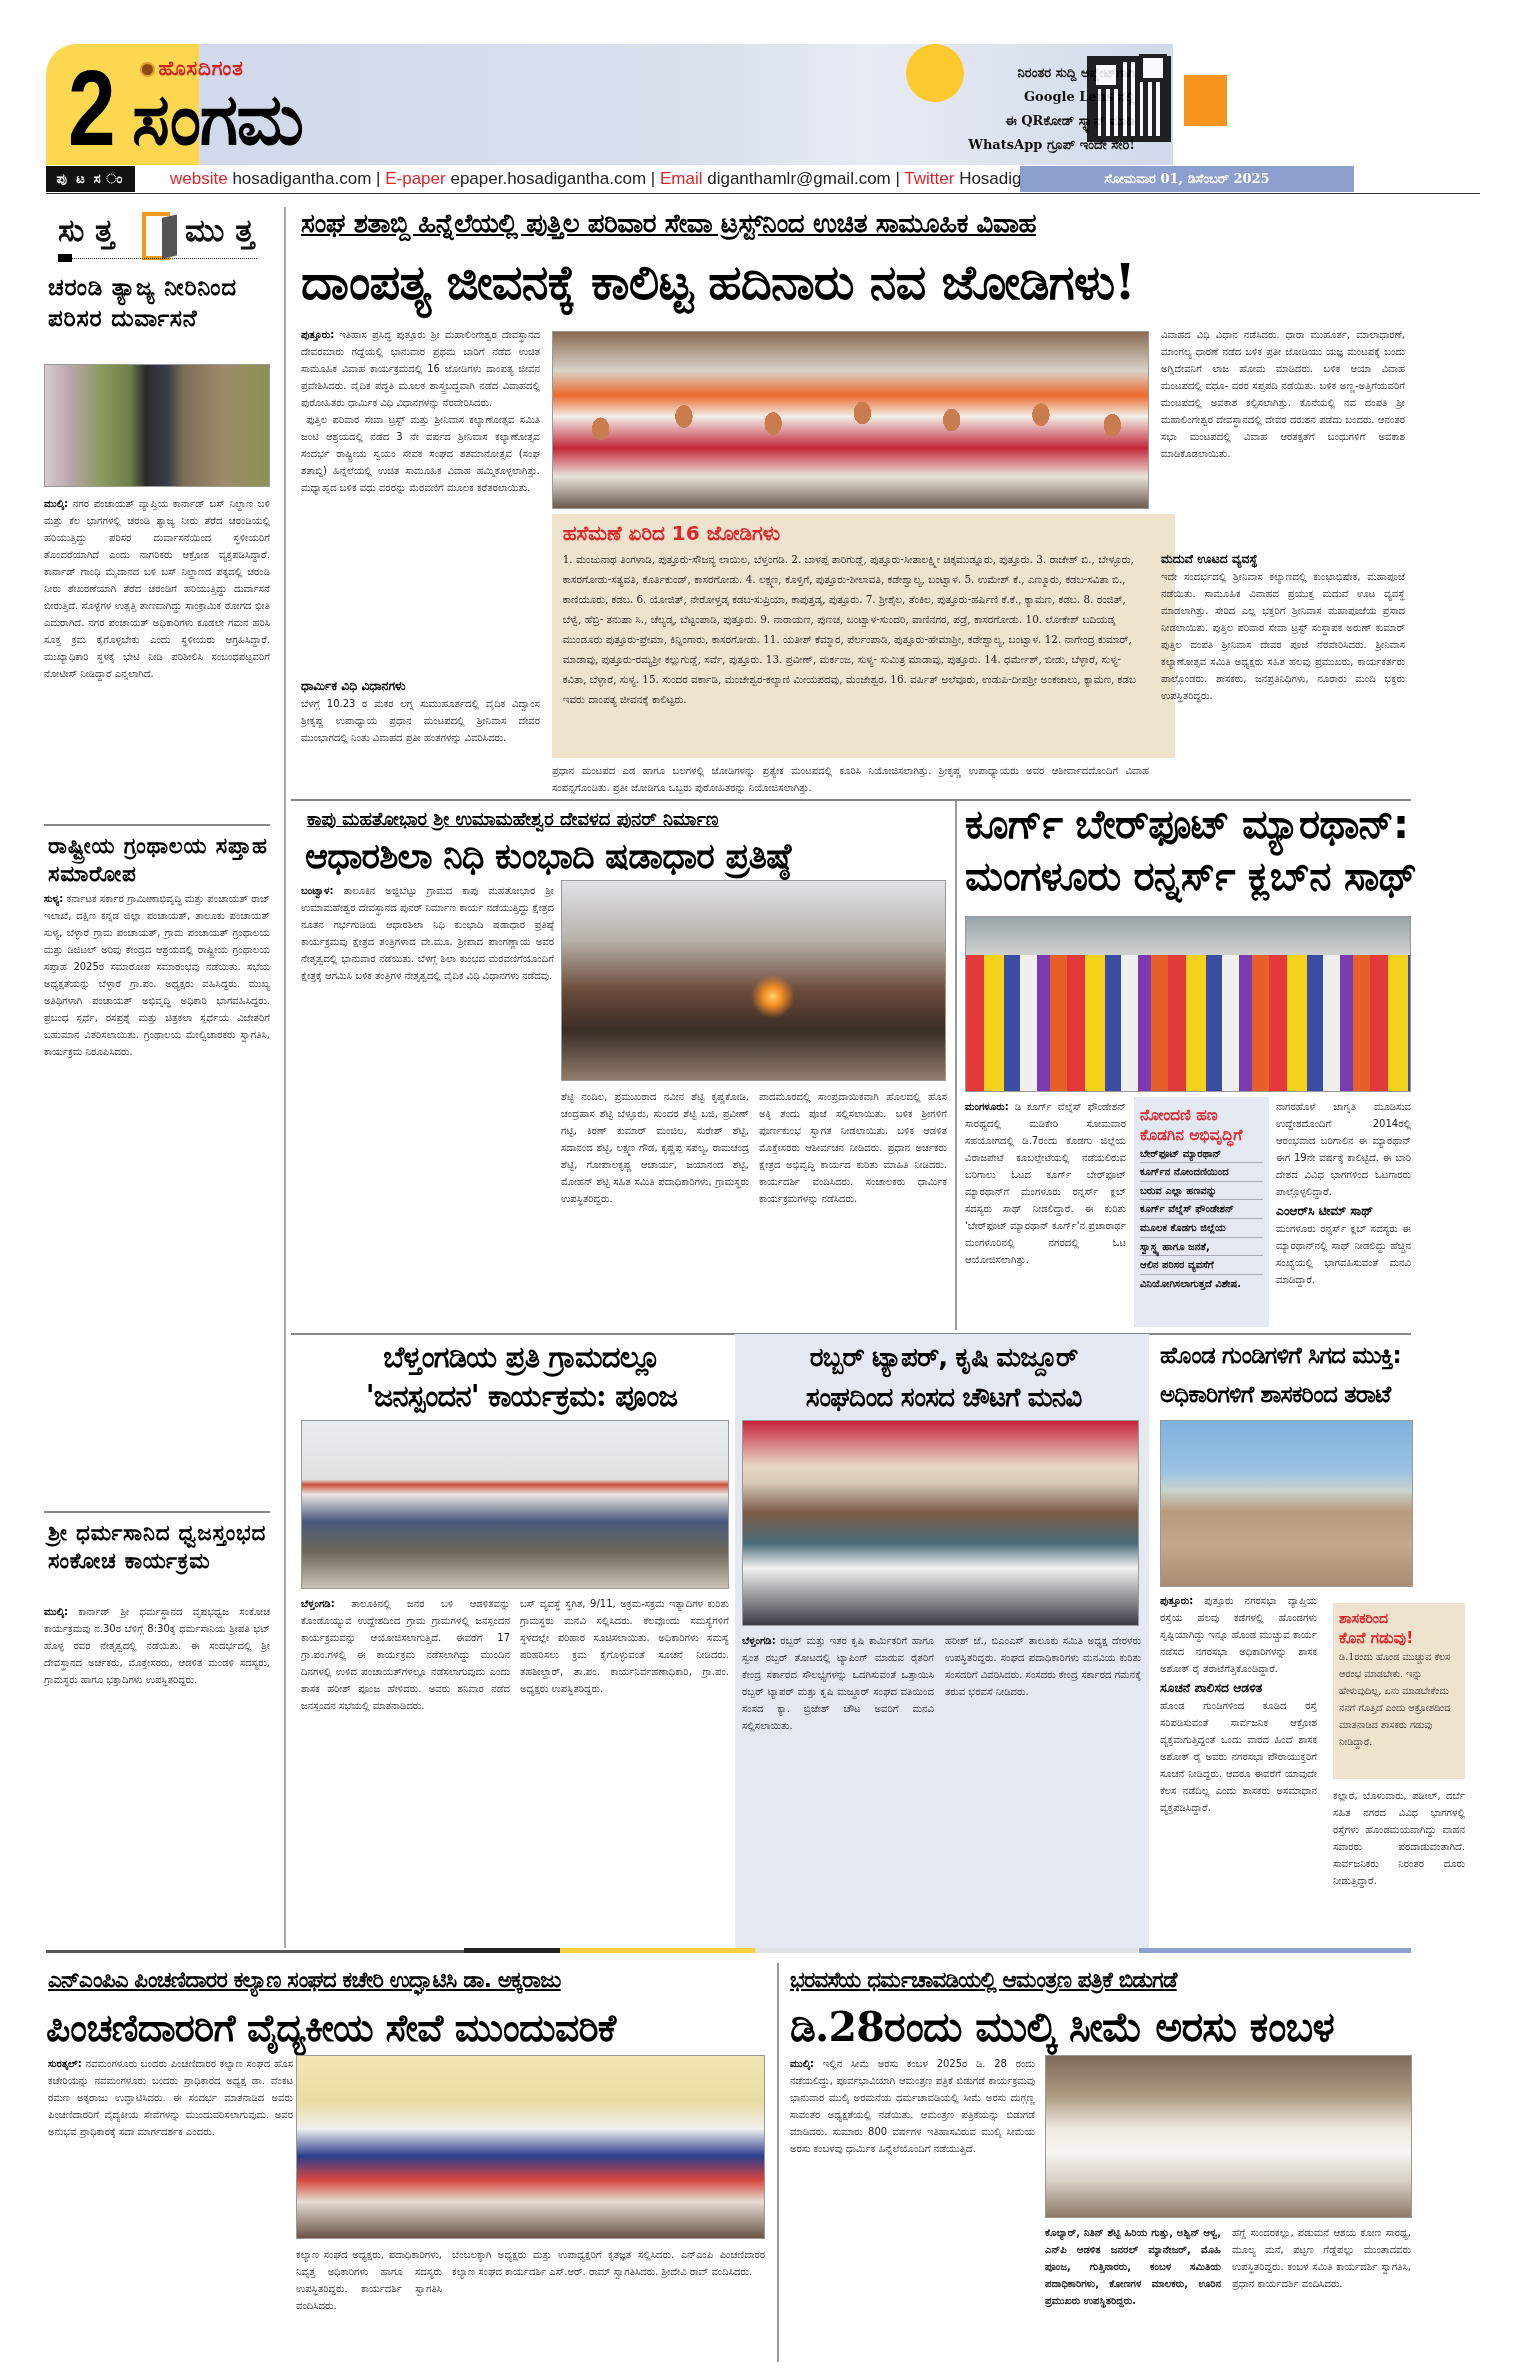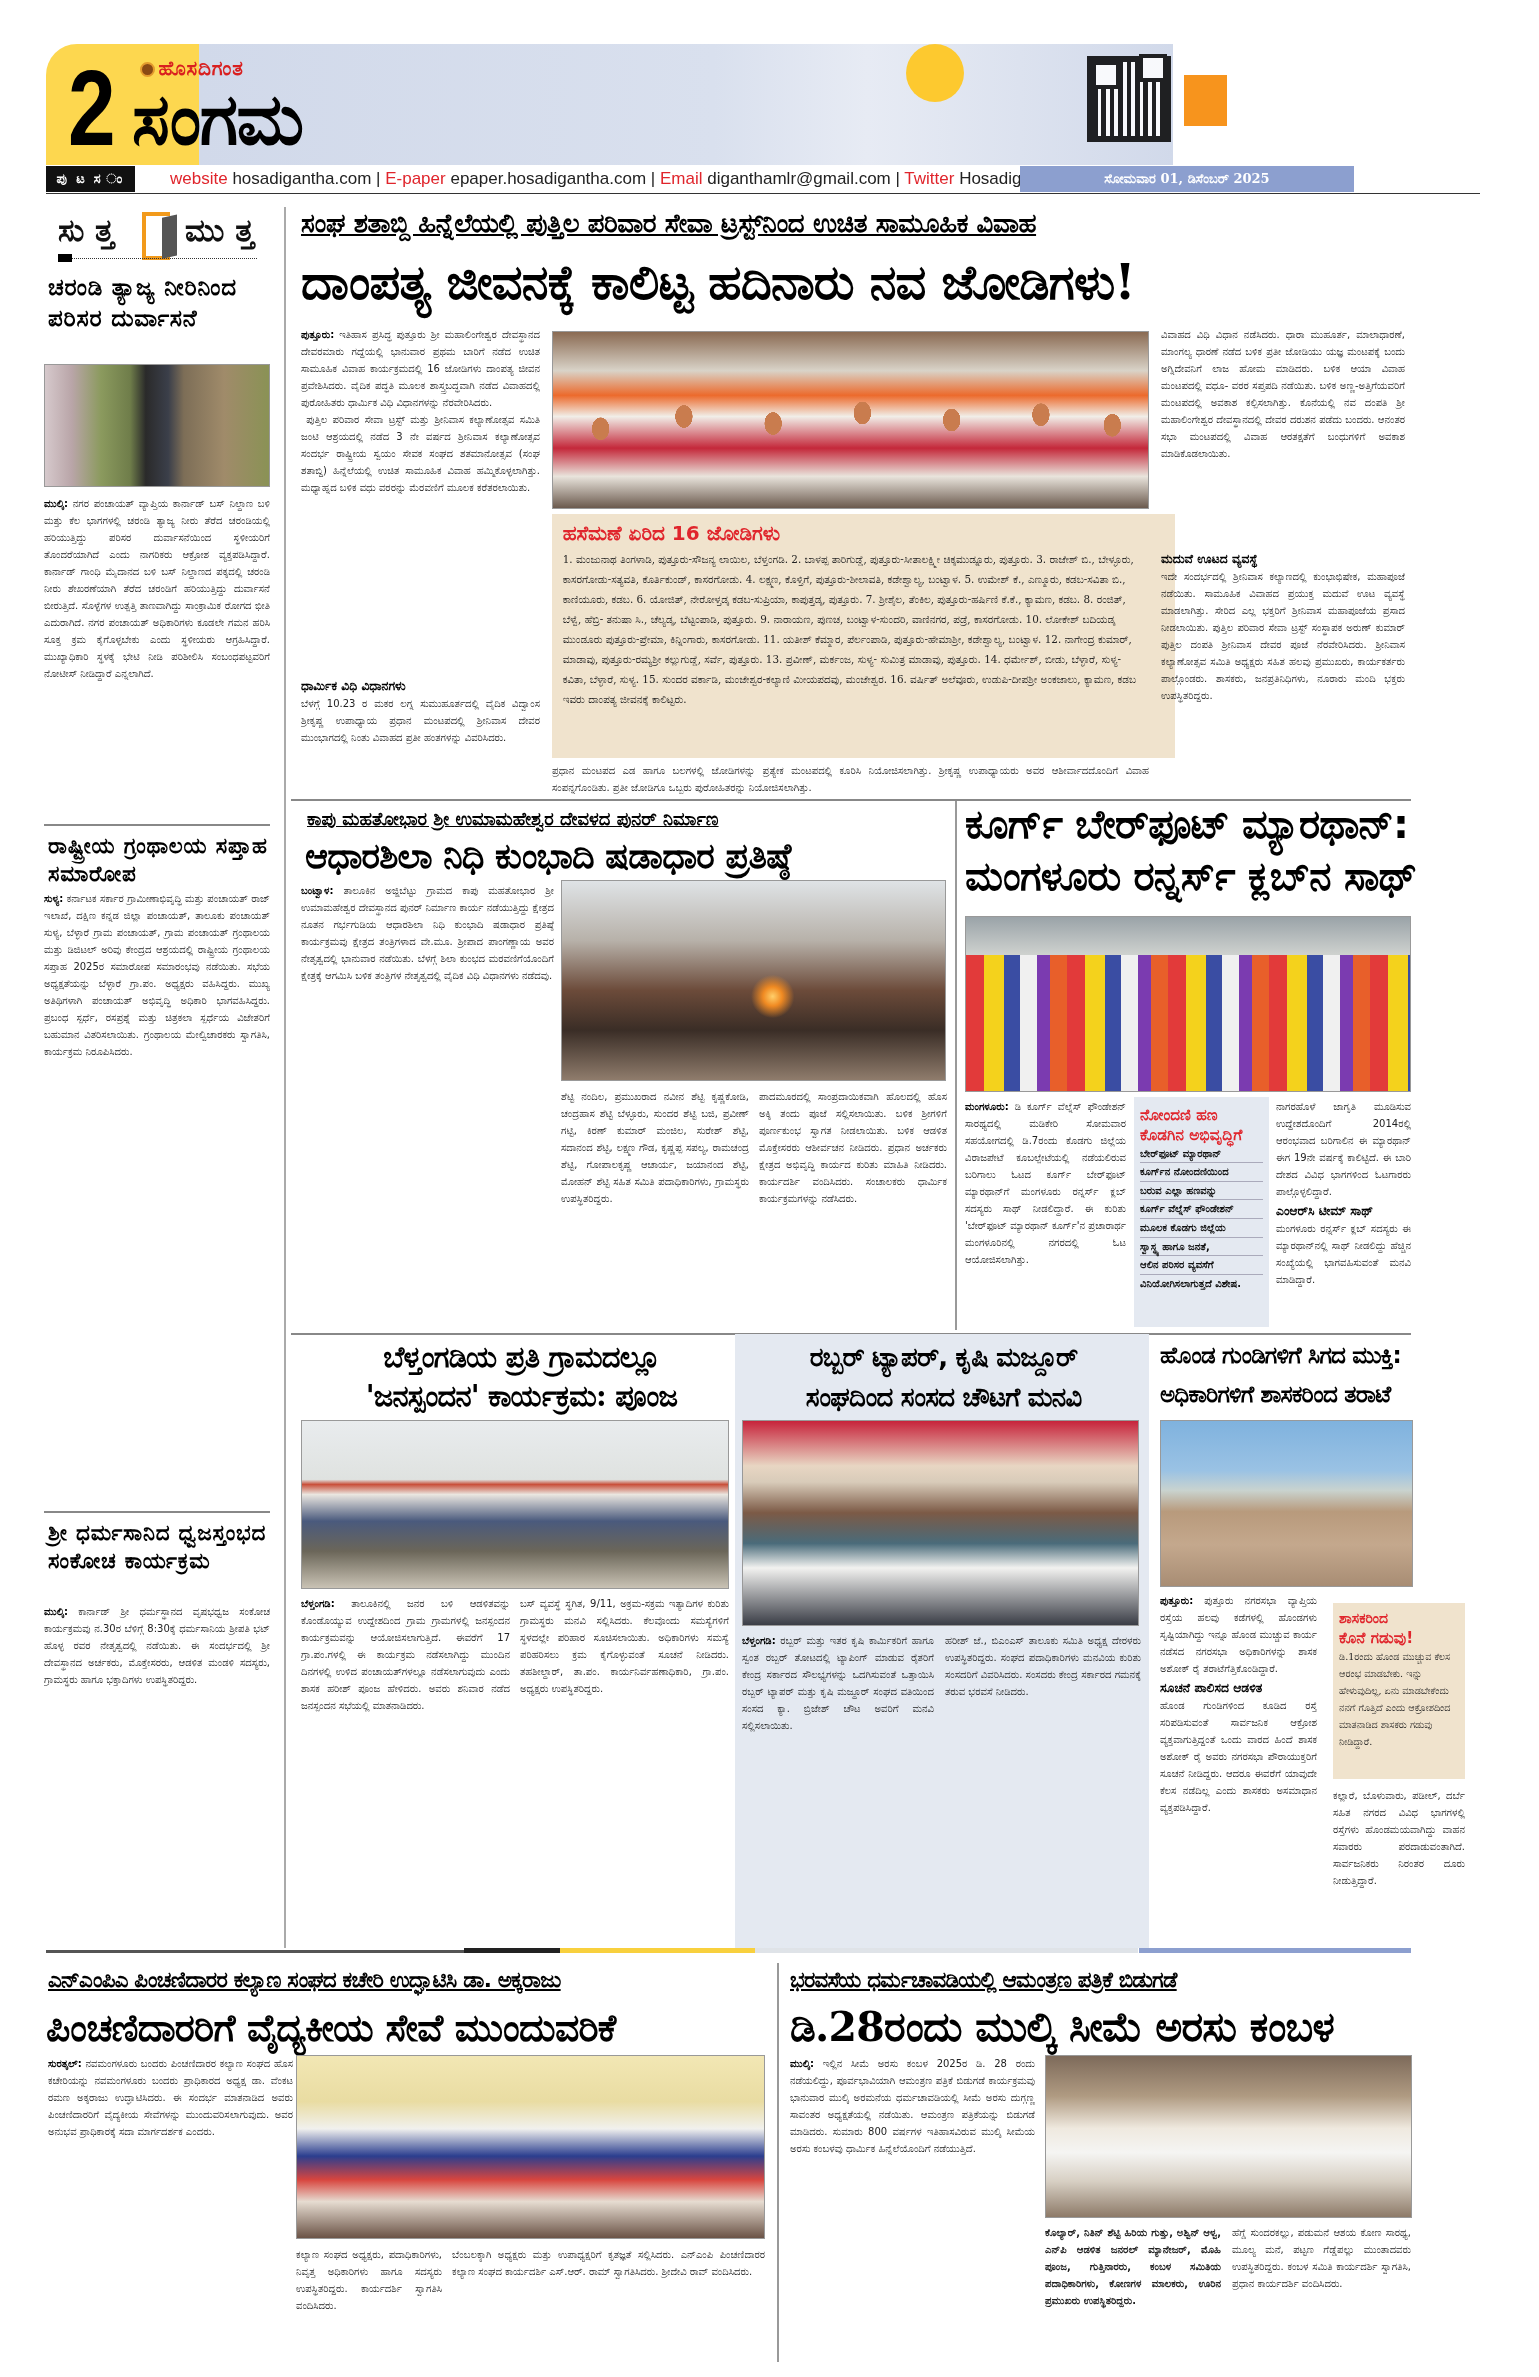--- a/index.html
+++ b/index.html
@@ -57,20 +57,26 @@
 </head>
 <body>
 
 <div class="masthead">
   <div class="mh-yellow"></div>
   <div class="mh-band"></div>
   <div class="mh-sun"></div>
   <div class="mh-num">2</div>
   <div class="mh-logo-small"><span class="dot"></span><span>ಹೊಸದಿಗಂತ</span></div>
   <div class="mh-brand">ಸಂಗಮ</div>
+  <div class="mh-qr-text">
+    <div>ನಿರಂತರ ಸುದ್ದಿ ಅಪ್ಡೇಟ್‌ಗಾಗಿ</div>
+    <div>Google Lens ನಲ್ಲಿ</div>
+    <div>ಈ QRಕೋಡ್ ಸ್ಕ್ಯಾನ್ ಮಾಡಿ</div>
+    <div>WhatsApp ಗ್ರೂಪ್ ಇಂದೇ ಸೇರಿ!</div>
+  </div>
   <div class="qr-box"></div>
   <div class="mh-orange"></div>
 </div>
 
 <div class="infobar">
   <div class="ib-label">ಪು ಟ ಸ ಂ ಖ್ಯೆ</div>
   <div class="ib-links">
     <span class="red">website</span>
     <span>hosadigantha.com</span>
     <span>|</span>

